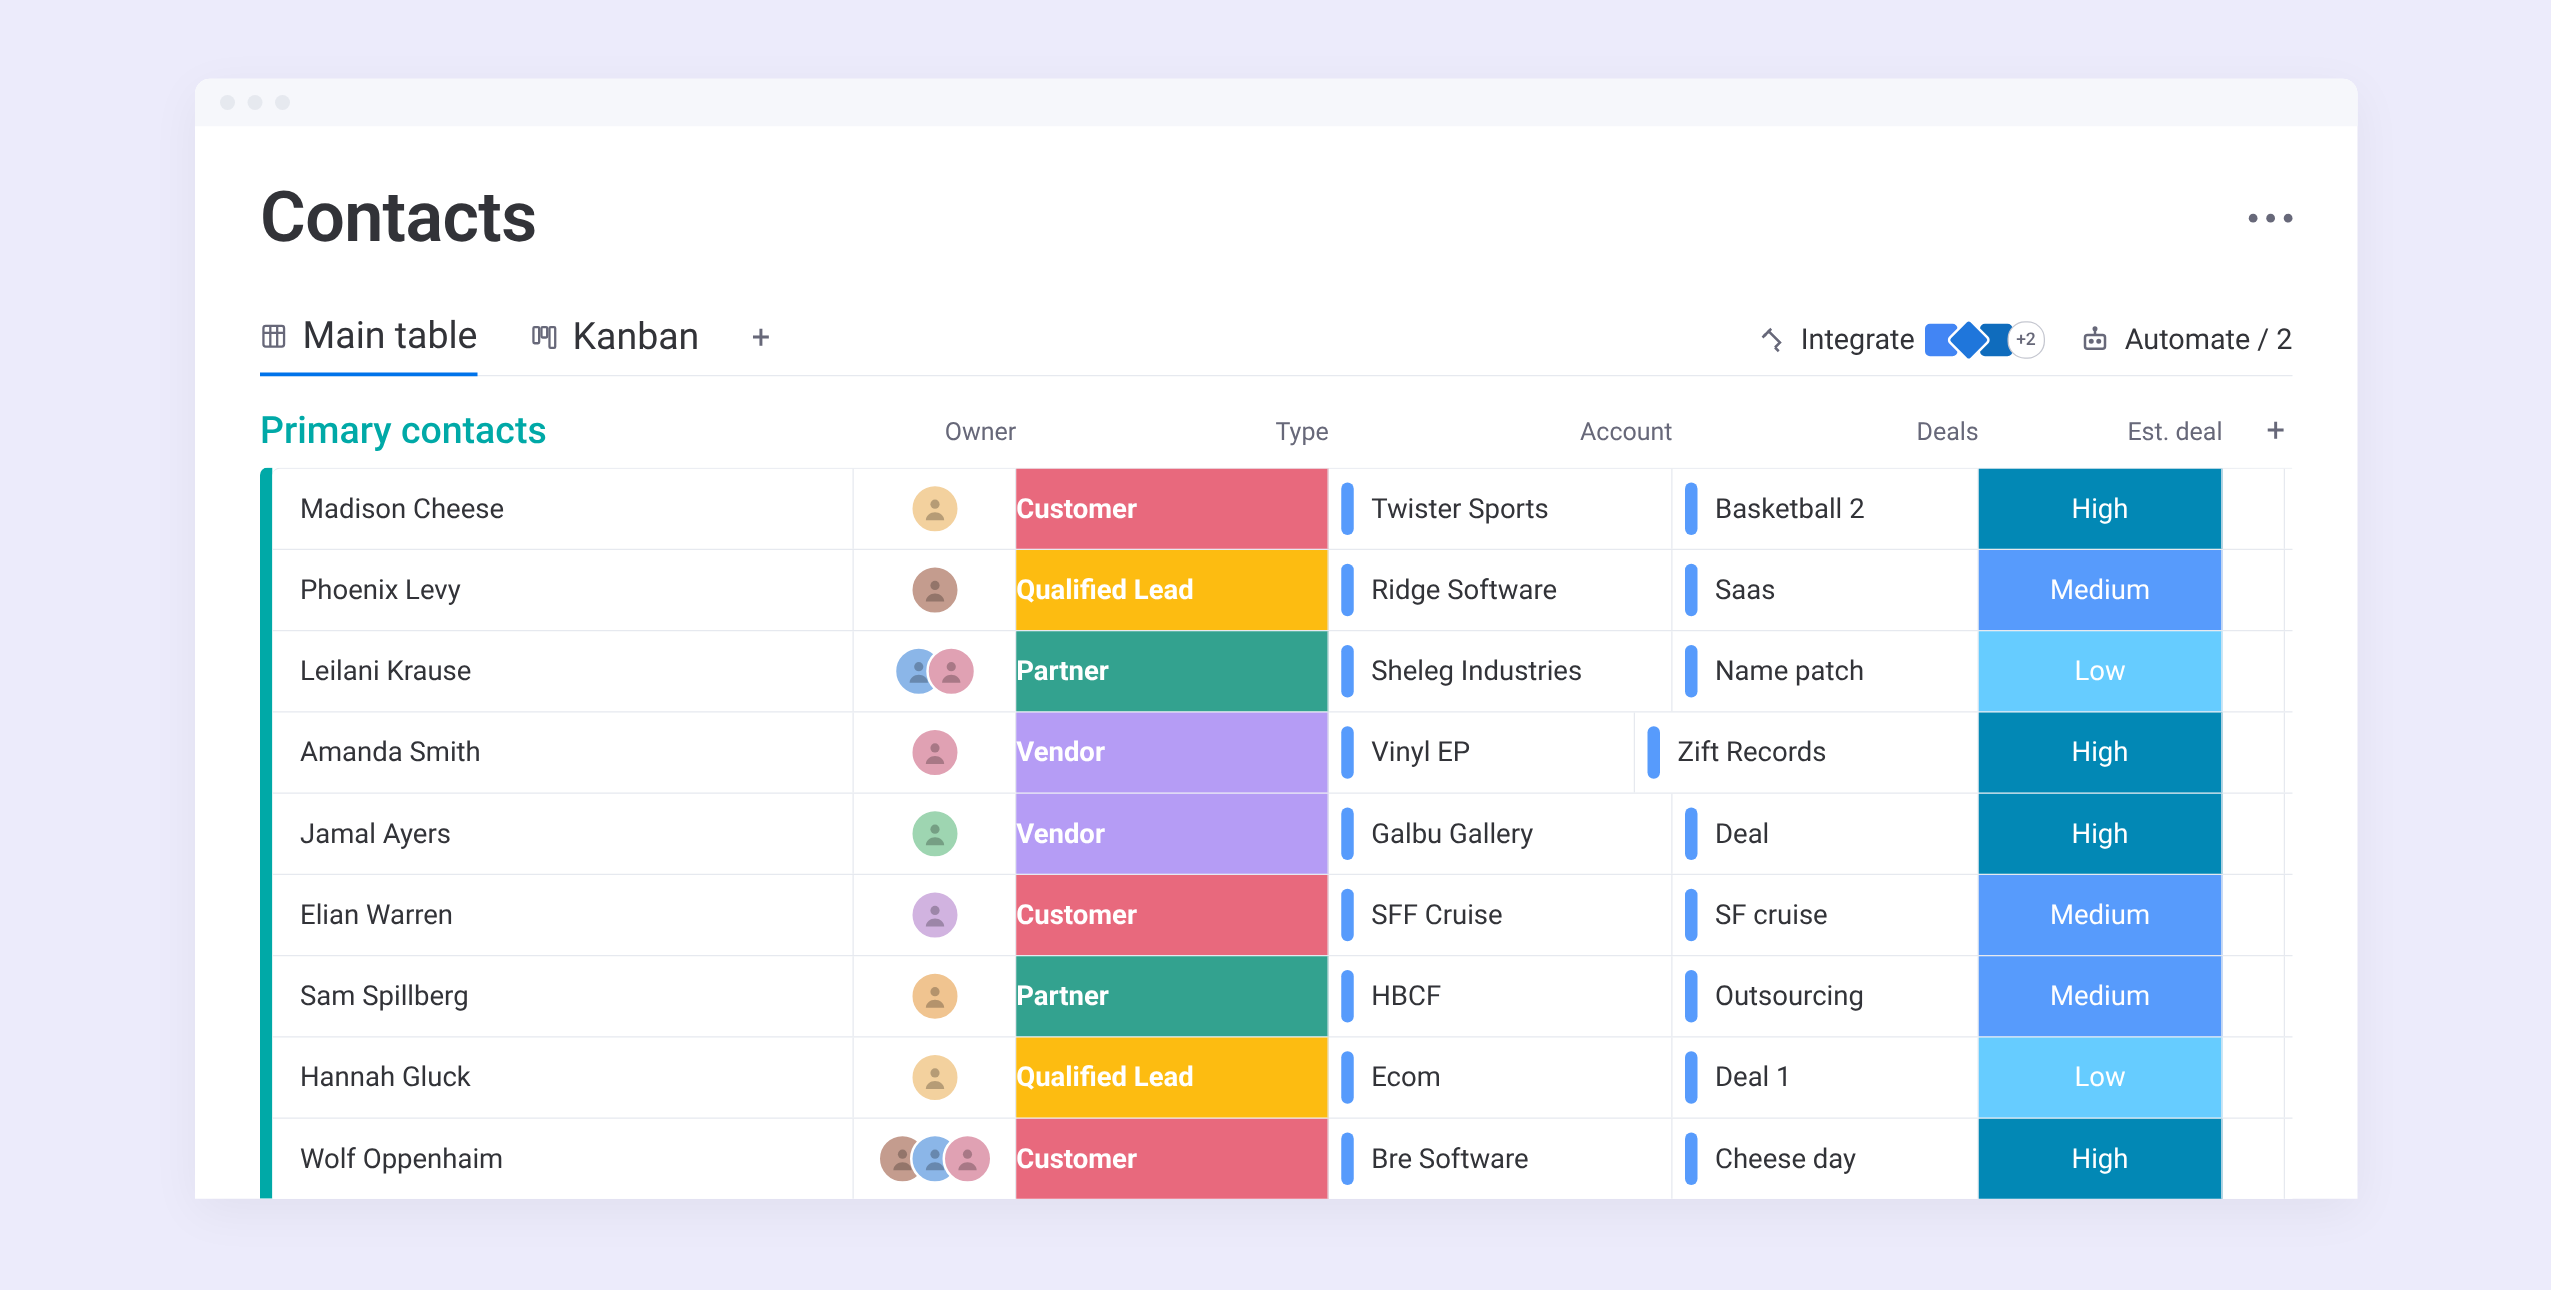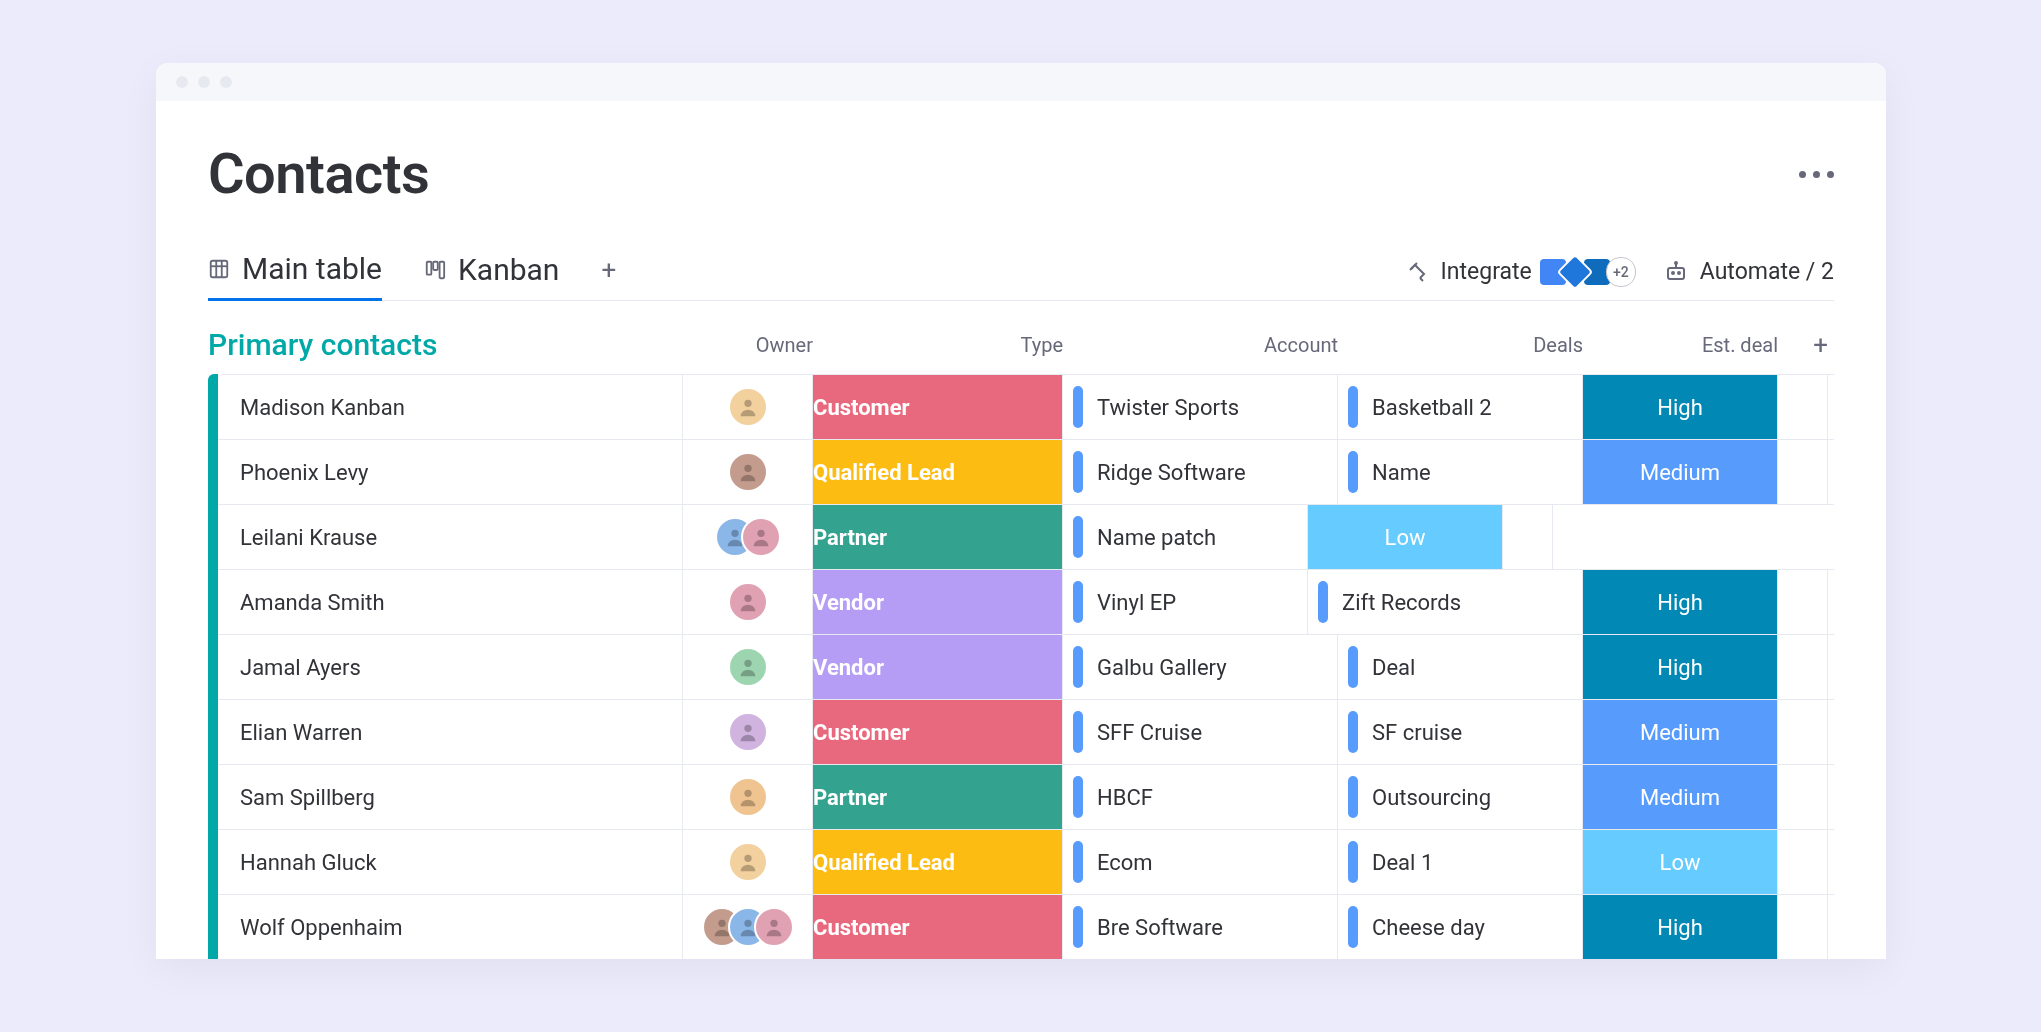--- a/index.html
+++ b/index.html
@@ -204,21 +204,21 @@
       <div class="col-h col-type">Type</div>
       <div class="col-h col-account">Account</div>
       <div class="col-h col-deals">Deals</div>
       <div class="col-h col-est">Est. deal</div>
       <div class="col-h col-add">+</div>
     </div>
 
     <div class="table" id="table-body">
         <div class="row">
           <div class="cell cell-name">
-            <span>Madison Kanban</span>
+            <span>Madison Cheese</span>
           </div>
           <div class="cell cell-owner">
             <div class="avatar-stack">
               <div class="avatar" style="background: rgb(243, 209, 158);">
                 <svg width="22" height="22" viewBox="0 0 24 24" fill="rgba(0,0,0,0.25)">
                   <circle cx="12" cy="8" r="4"></circle>
                   <path d="M4 22c0-4 4-7 8-7s8 3 8 7"></path>
                 </svg>
               </div>
             </div>
@@ -262,21 +262,21 @@
           </div>
           <div class="cell cell-account">
             <div class="link-cell">
               <div class="link-chip"></div>
               <span>Ridge Software</span>
             </div>
           </div>
           <div class="cell cell-deals">
             <div class="link-cell">
               <div class="link-chip"></div>
-              <span>Name</span>
+              <span>Saas</span>
             </div>
           </div>
           <div class="cell cell-est" style="background: rgb(87, 155, 252);">
             <span>Medium</span>
           </div>
           <div class="cell cell-add"></div>
         </div>
         <div class="row">
           <div class="cell cell-name">
             <span>Leilani Krause</span>
@@ -293,20 +293,26 @@
                 <svg width="22" height="22" viewBox="0 0 24 24" fill="rgba(0,0,0,0.25)">
                   <circle cx="12" cy="8" r="4"></circle>
                   <path d="M4 22c0-4 4-7 8-7s8 3 8 7"></path>
                 </svg>
               </div>
             </div>
           </div>
           <div class="cell cell-type" style="background: rgb(51, 162, 143);">
             <span>Partner</span>
           </div>
+          <div class="cell cell-account">
+            <div class="link-cell">
+              <div class="link-chip"></div>
+              <span>Sheleg Industries</span>
+            </div>
+          </div>
           <div class="cell cell-deals">
             <div class="link-cell">
               <div class="link-chip"></div>
               <span>Name patch</span>
             </div>
           </div>
           <div class="cell cell-est" style="background: rgb(102, 204, 255);">
             <span>Low</span>
           </div>
           <div class="cell cell-add"></div>

